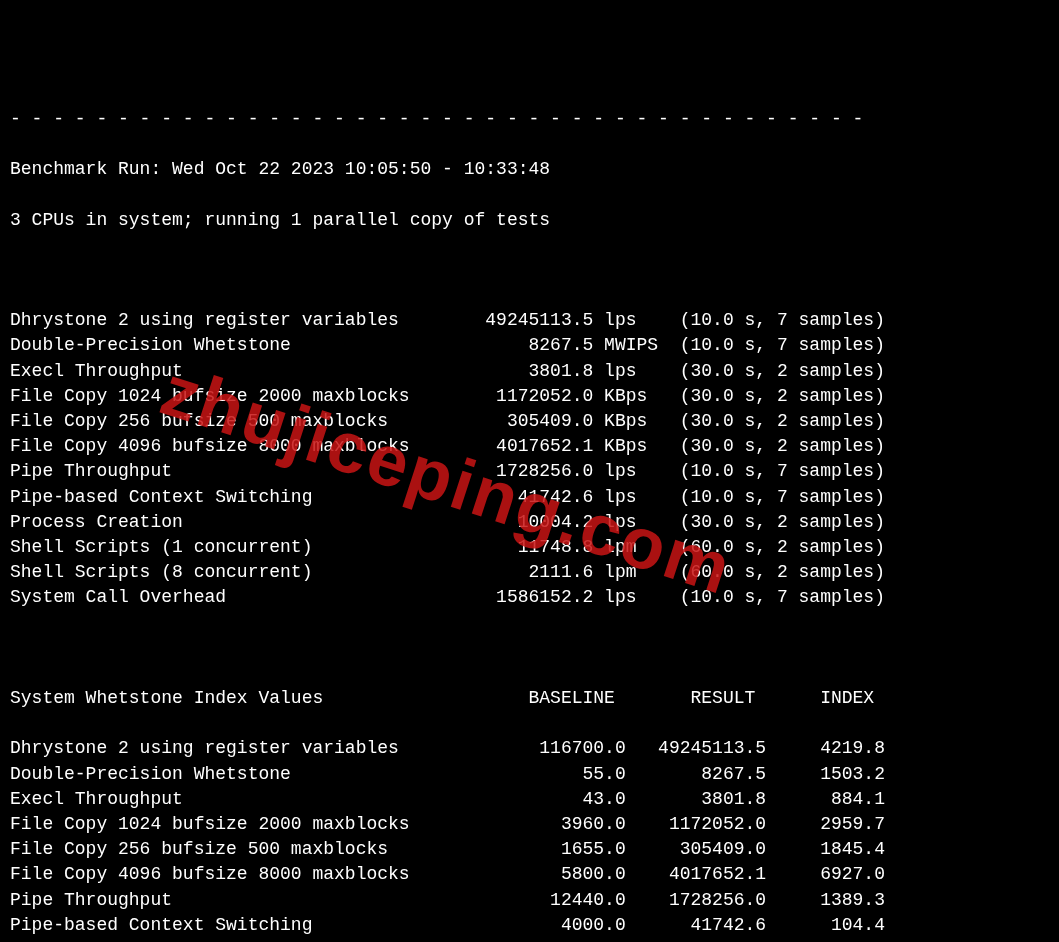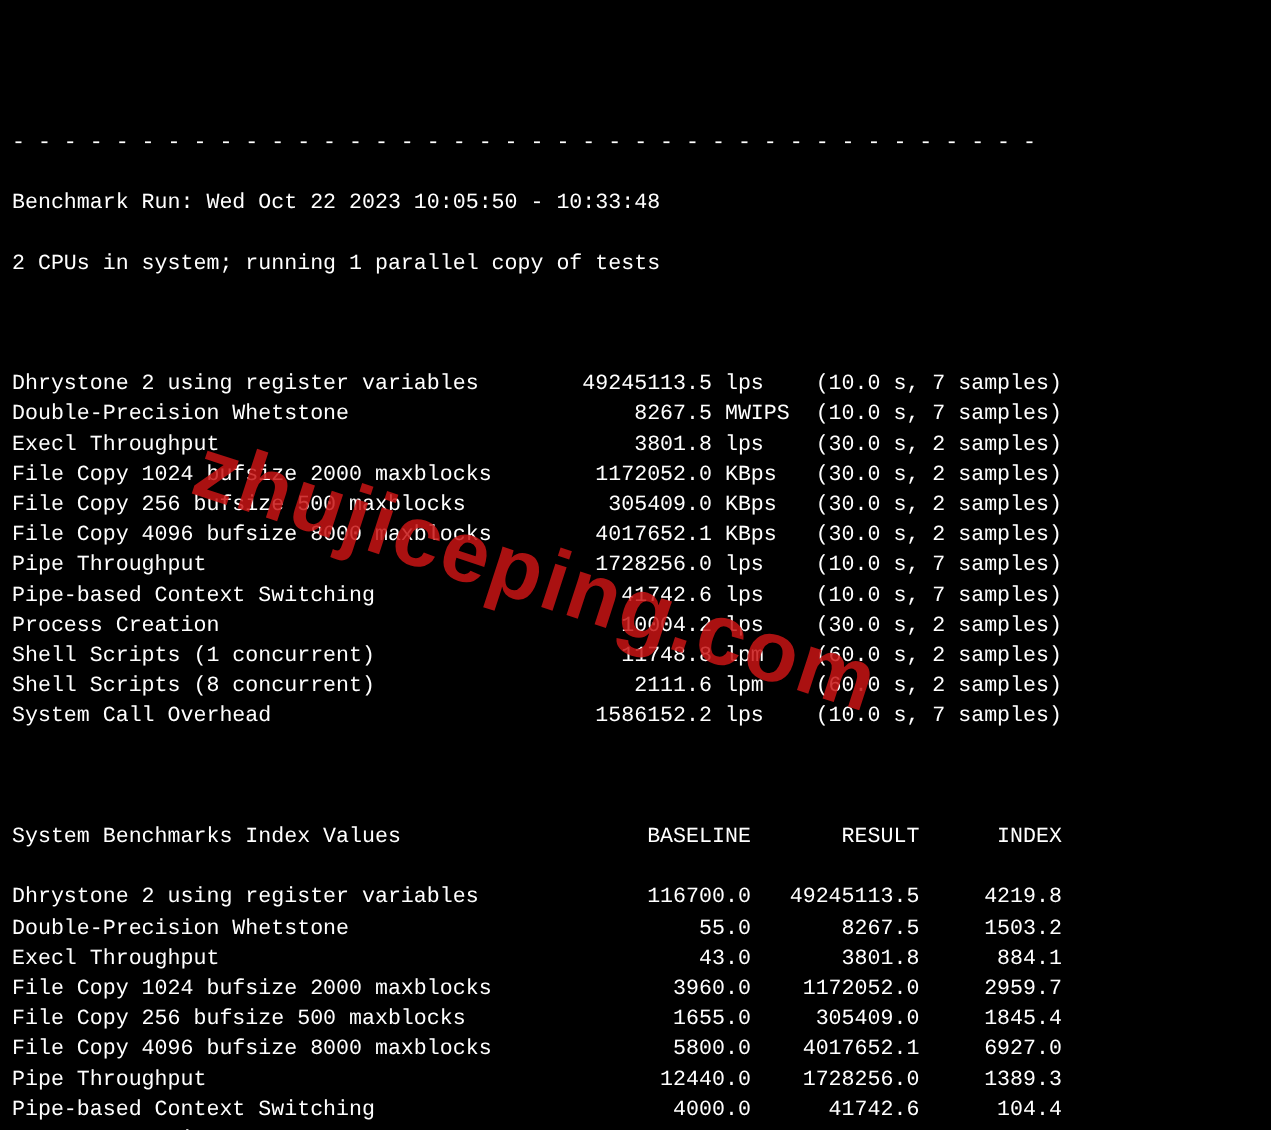--- a/index.html
+++ b/index.html
@@ -30,25 +30,25 @@
       z-index: 10;
     }
   </style>
 </head>
 <body>
 
 
 
 <span class="line">- - - - - - - - - - - - - - - - - - - - - - - - - - - - - - - - - - - - - - - -</span>
 <span class="line">Benchmark Run: Wed Oct 22 2023 10:05:50 - 10:33:48</span>
-<span class="line">2 CPUs in system; running 1 parallel copy of tests</span>
+<span class="line">3 CPUs in system; running 1 parallel copy of tests</span>
 <span class="line"> </span>
 <div id="tests-block"><span class="line">Dhrystone 2 using register variables        49245113.5 lps    (10.0 s, 7 samples)</span><span class="line">Double-Precision Whetstone                      8267.5 MWIPS  (10.0 s, 7 samples)</span><span class="line">Execl Throughput                                3801.8 lps    (30.0 s, 2 samples)</span><span class="line">File Copy 1024 bufsize 2000 maxblocks        1172052.0 KBps   (30.0 s, 2 samples)</span><span class="line">File Copy 256 bufsize 500 maxblocks           305409.0 KBps   (30.0 s, 2 samples)</span><span class="line">File Copy 4096 bufsize 8000 maxblocks        4017652.1 KBps   (30.0 s, 2 samples)</span><span class="line">Pipe Throughput                              1728256.0 lps    (10.0 s, 7 samples)</span><span class="line">Pipe-based Context Switching                   41742.6 lps    (10.0 s, 7 samples)</span><span class="line">Process Creation                               10004.2 lps    (30.0 s, 2 samples)</span><span class="line">Shell Scripts (1 concurrent)                   11748.8 lpm    (60.0 s, 2 samples)</span><span class="line">Shell Scripts (8 concurrent)                    2111.6 lpm    (60.0 s, 2 samples)</span><span class="line">System Call Overhead                         1586152.2 lps    (10.0 s, 7 samples)</span></div>
 <span class="line"> </span>
-<span class="line" id="index-header-line">System Benchmarks Index Values                   BASELINE       RESULT      INDEX</span>
+<span class="line" id="index-header-line">System Whetstone Index Values                   BASELINE       RESULT      INDEX</span>
 <div id="index-block"><span class="line">Dhrystone 2 using register variables             116700.0   49245113.5     4219.8</span><span class="line">Double-Precision Whetstone                           55.0       8267.5     1503.2</span><span class="line">Execl Throughput                                     43.0       3801.8      884.1</span><span class="line">File Copy 1024 bufsize 2000 maxblocks              3960.0    1172052.0     2959.7</span><span class="line">File Copy 256 bufsize 500 maxblocks                1655.0     305409.0     1845.4</span><span class="line">File Copy 4096 bufsize 8000 maxblocks              5800.0    4017652.1     6927.0</span><span class="line">Pipe Throughput                                   12440.0    1728256.0     1389.3</span><span class="line">Pipe-based Context Switching                       4000.0      41742.6      104.4</span><span class="line">Process Creation                                    126.0      10004.2      794.0</span></div>
 
 
 
 <div class="watermark">zhujiceping.com</div>
 
 
 
 
 </body></html>

